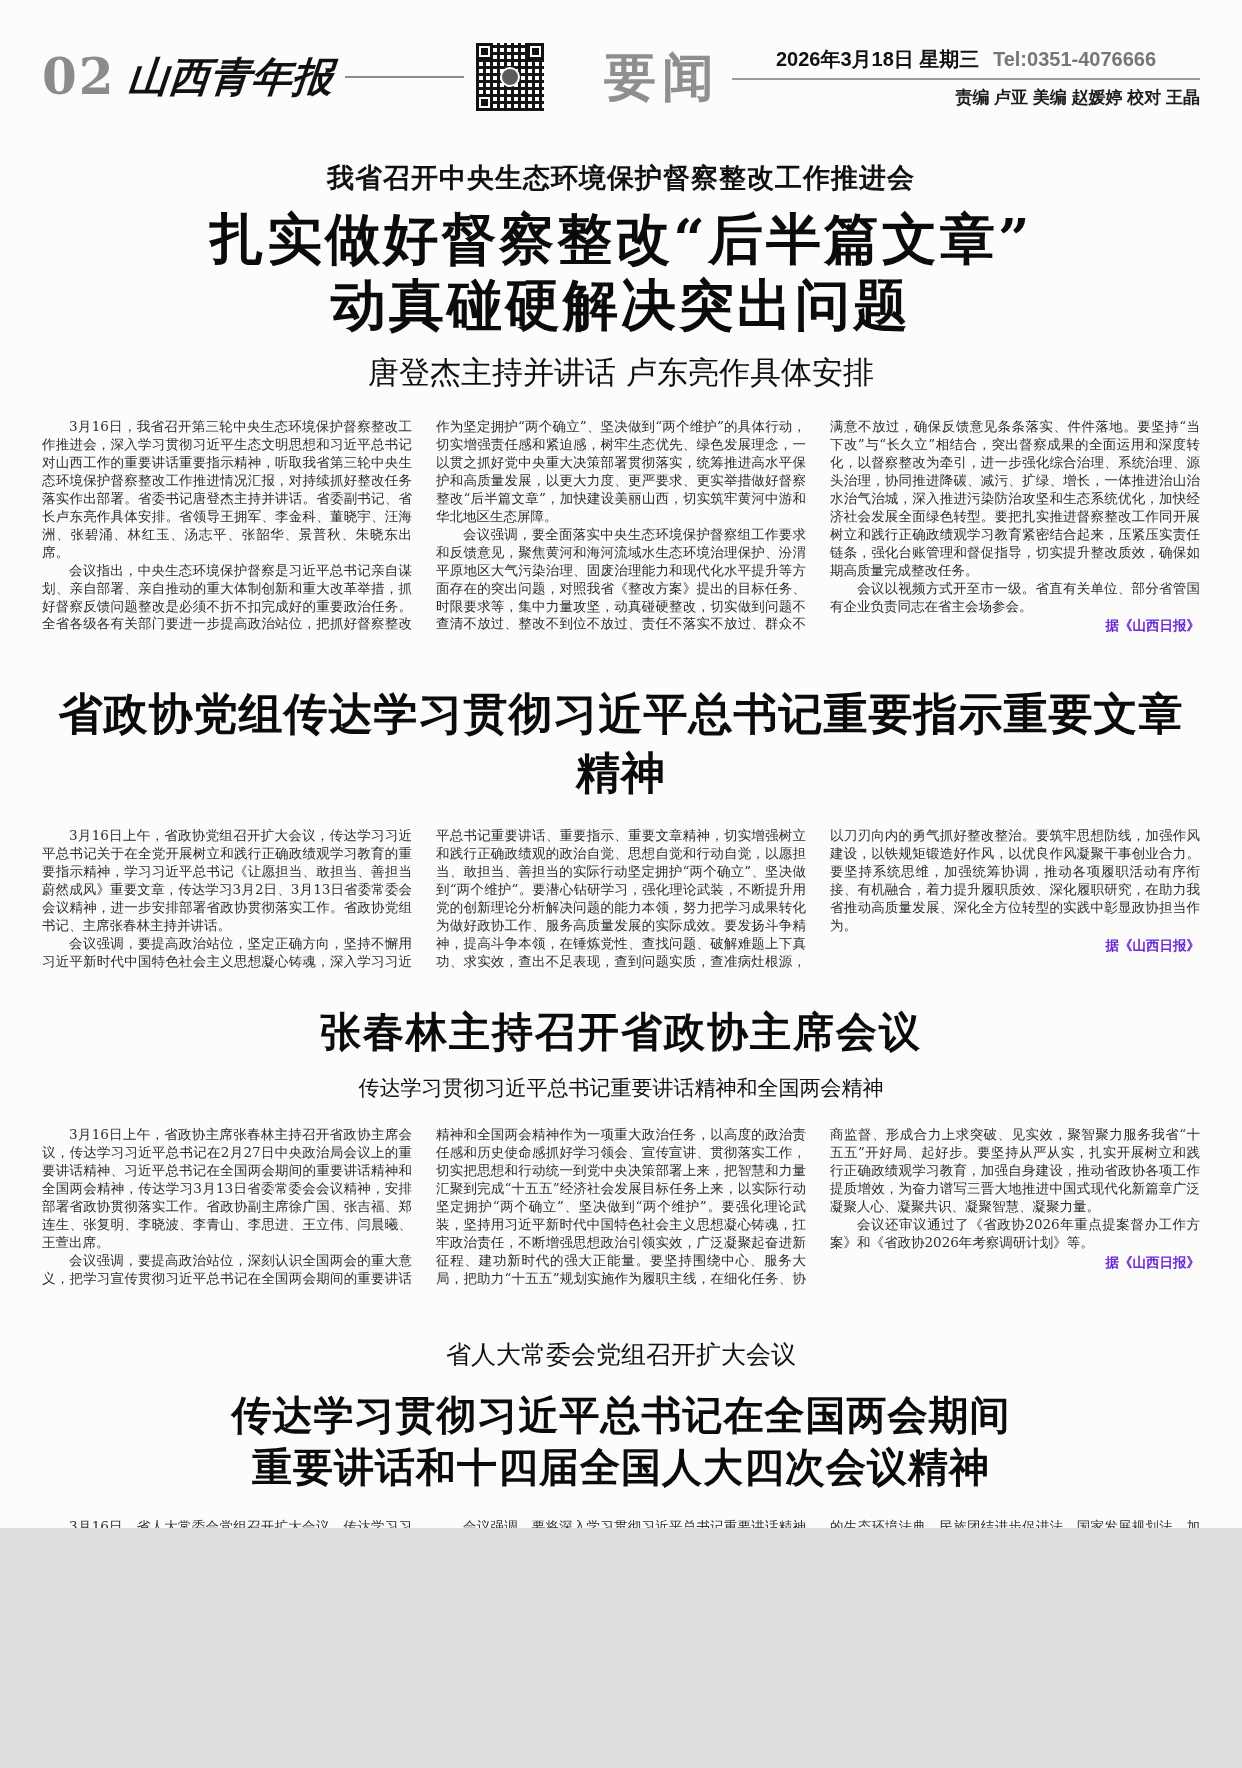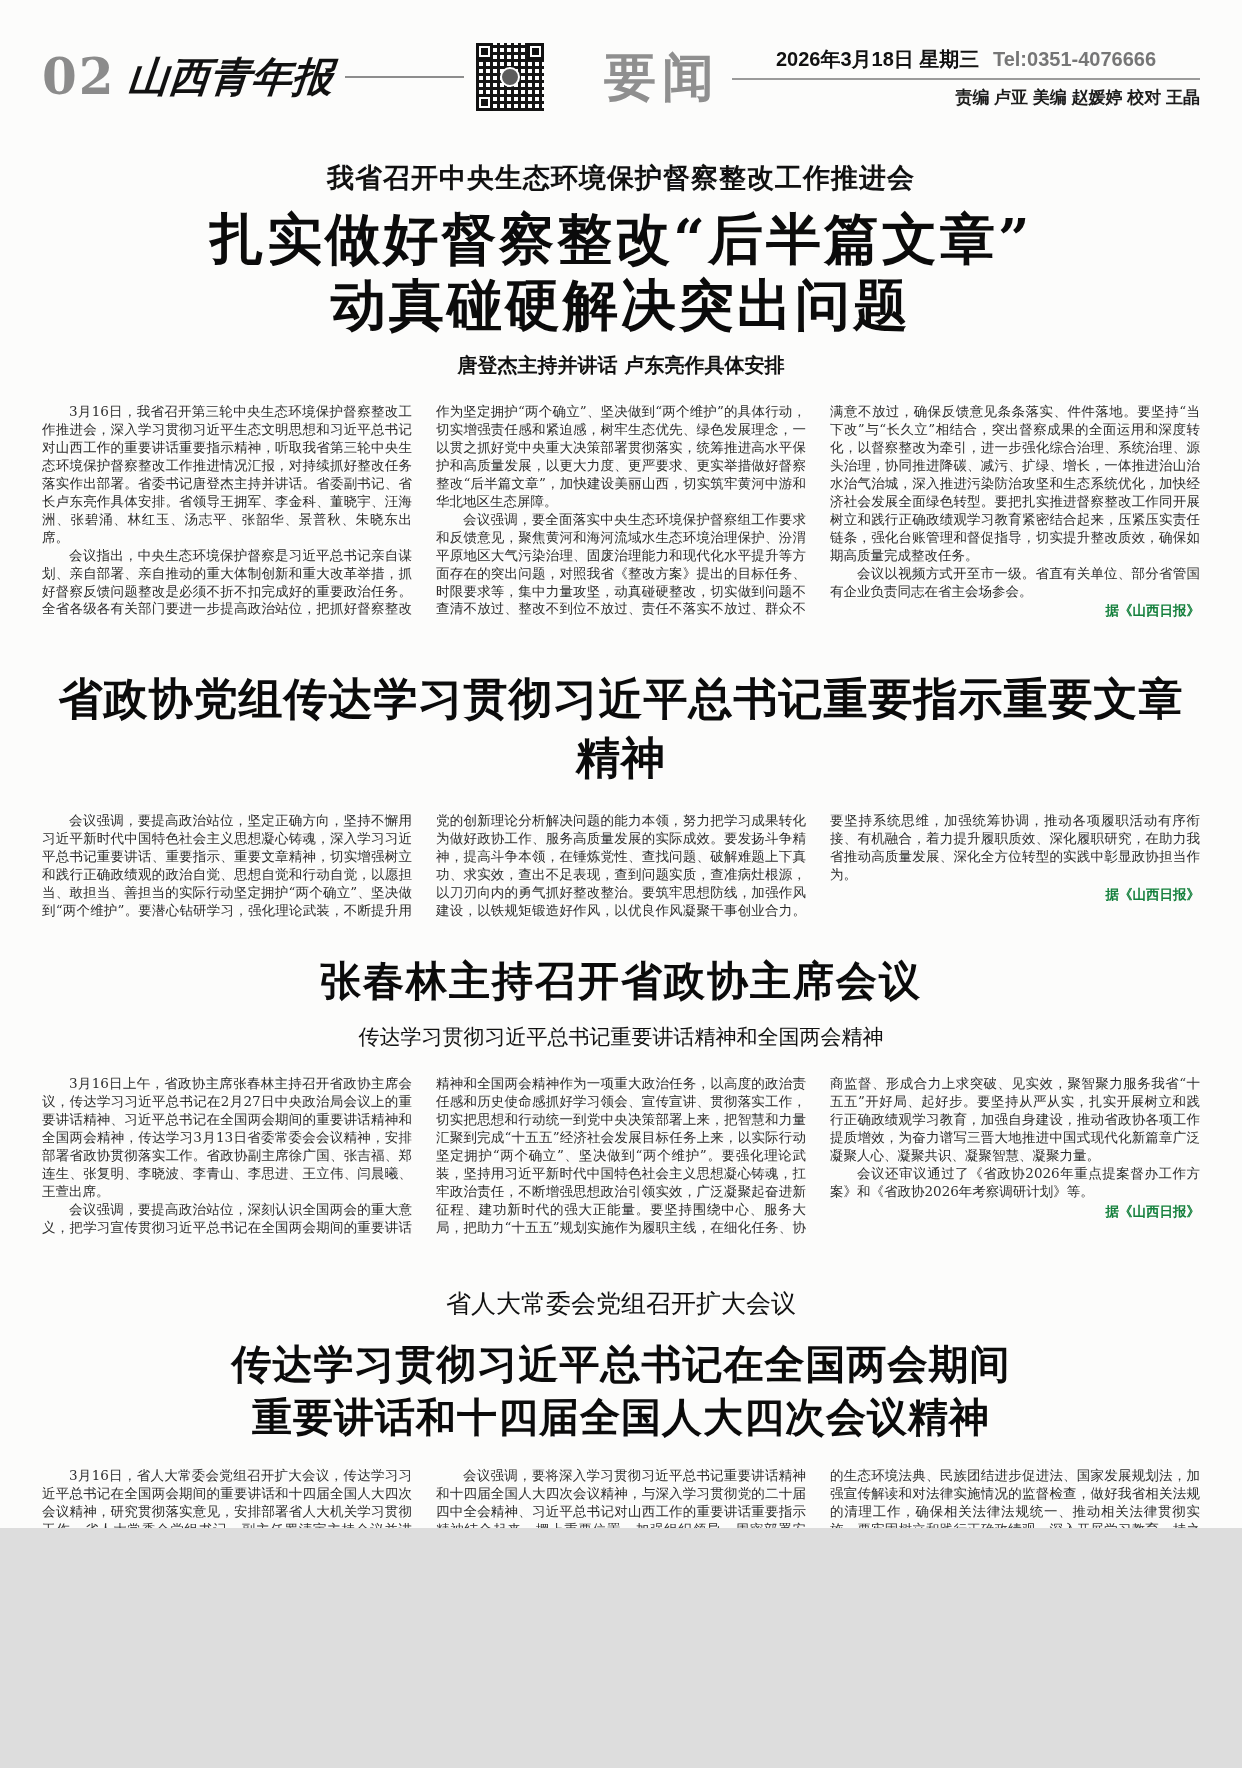--- a/index.html
+++ b/index.html
@@ -47,25 +47,25 @@
   .article { margin-top:40px; }
   .kicker { text-align:center; font-weight:bold; color:#111; }
   .headline { text-align:center; font-weight:bold; color:#0b0b0b; }
   .headline span { display:block; }
   .subhead { text-align:center; margin-top:14px; color:#111; }
   .body {
     margin-top:24px; column-count:3; column-gap:24px;
     text-align:justify; font-size:13.5px; line-height:1.33; color:#2d2d2d;
   }
   .body p { text-indent:2em; }
-  .attribution { text-align:right; font-weight:bold; margin-top:2px; color:#15803d; }
+  .attribution { text-align:right; font-weight:bold; margin-top:2px; color:#6d28d9; }
 
   .a1 .kicker { font-size:27px; letter-spacing:1px; margin-bottom:10px; }
   .a1 .headline span { font-size:55px; line-height:1.2; letter-spacing:3px; }
-  .a1 .subhead { font-size:20px; font-weight:bold; }
+  .a1 .subhead { font-size:31px; font-weight:normal; }
 
   .a2 { margin-top:50px; }
   .a2 .headline span { font-size:44px; letter-spacing:1px; }
   .a2 .subhead { font-size:21px; font-weight:bold; }
 
   .a3 { margin-top:34px; }
   .a3 .headline span { font-size:41px; letter-spacing:2px; }
   .a3 .subhead { font-size:21px; font-weight:normal; }
 
   .a4 { margin-top:50px; }
@@ -113,20 +113,21 @@
         <p>会议以视频方式开至市一级。省直有关单位、部分省管国有企业负责同志在省主会场参会。</p>
         <div class="attribution">据《山西日报》</div>
       </div>
     </article>
 
     <article class="article a2">
       <h1 class="headline">
         <span>省政协党组传达学习贯彻习近平总书记重要指示重要文章精神</span>
       </h1>
       <div class="body">
+        <p>3月16日上午，省政协党组召开扩大会议，传达学习习近平总书记关于在全党开展树立和践行正确政绩观学习教育的重要指示精神，学习习近平总书记《让愿担当、敢担当、善担当蔚然成风》重要文章，传达学习3月2日、3月13日省委常委会会议精神，进一步安排部署省政协贯彻落实工作。省政协党组书记、主席张春林主持并讲话。</p>
         <p>会议强调，要提高政治站位，坚定正确方向，坚持不懈用习近平新时代中国特色社会主义思想凝心铸魂，深入学习习近平总书记重要讲话、重要指示、重要文章精神，切实增强树立和践行正确政绩观的政治自觉、思想自觉和行动自觉，以愿担当、敢担当、善担当的实际行动坚定拥护“两个确立”、坚决做到“两个维护”。要潜心钻研学习，强化理论武装，不断提升用党的创新理论分析解决问题的能力本领，努力把学习成果转化为做好政协工作、服务高质量发展的实际成效。要发扬斗争精神，提高斗争本领，在锤炼党性、查找问题、破解难题上下真功、求实效，查出不足表现，查到问题实质，查准病灶根源，以刀刃向内的勇气抓好整改整治。要筑牢思想防线，加强作风建设，以铁规矩锻造好作风，以优良作风凝聚干事创业合力。要坚持系统思维，加强统筹协调，推动各项履职活动有序衔接、有机融合，着力提升履职质效、深化履职研究，在助力我省推动高质量发展、深化全方位转型的实践中彰显政协担当作为。</p>
         <div class="attribution">据《山西日报》</div>
       </div>
     </article>
 
     <article class="article a3">
       <h1 class="headline">
         <span>张春林主持召开省政协主席会议</span>
       </h1>
       <div class="subhead">传达学习贯彻习近平总书记重要讲话精神和全国两会精神</div>

